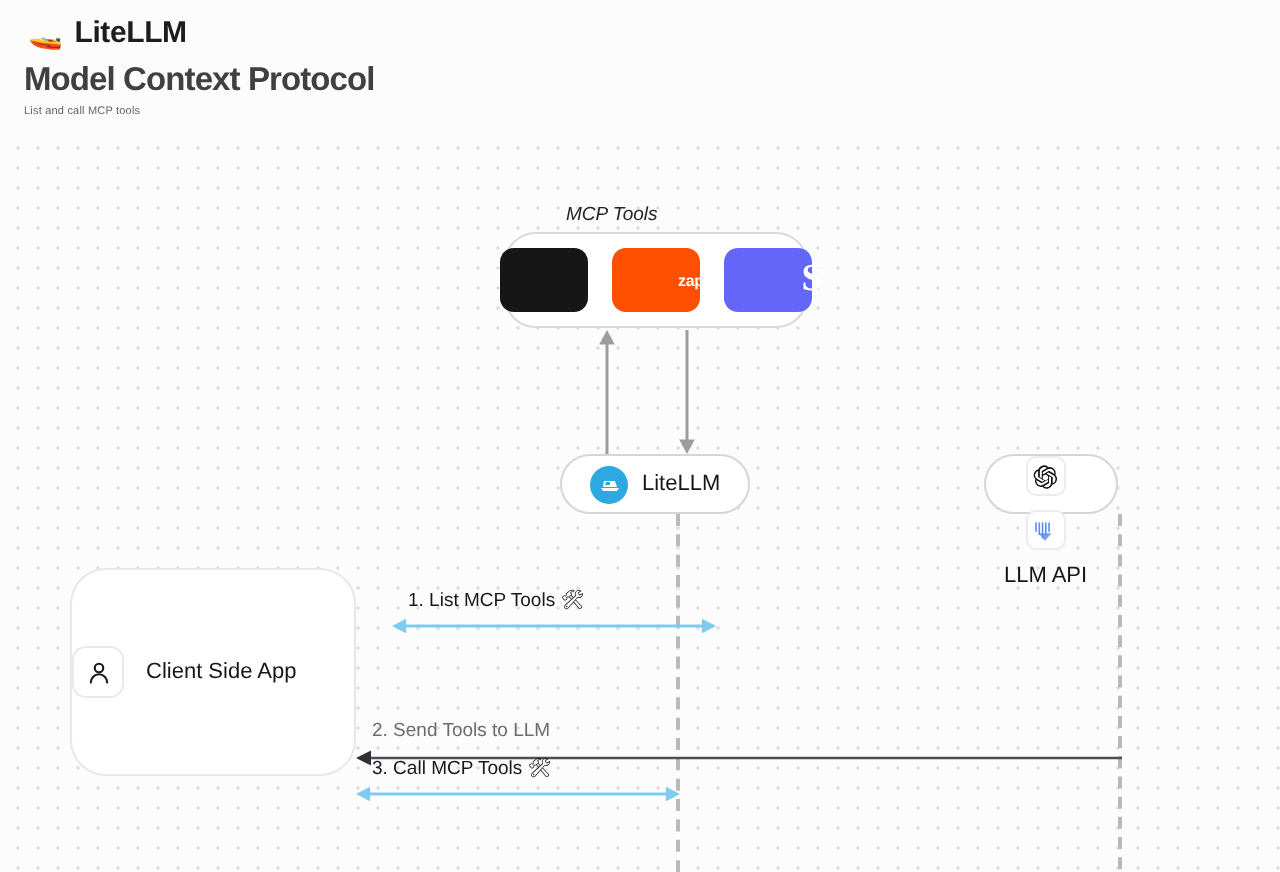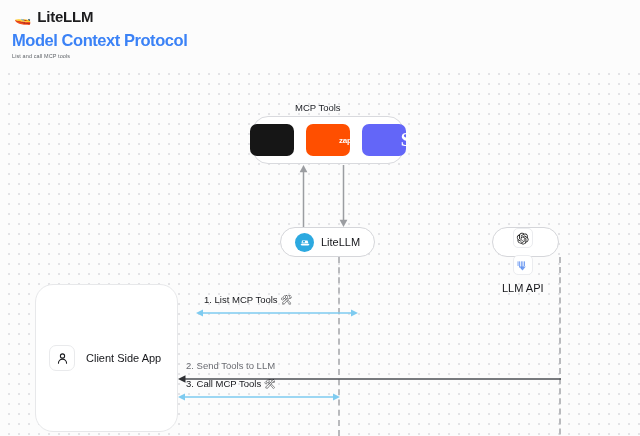--- a/index.html
+++ b/index.html
@@ -13,40 +13,40 @@
 
   
   .brand {
     position: absolute; left: 14px; top: 8px;
     display: flex; align-items: center; gap: 6px;
     font-size: 15px; font-weight: 600; color: #1d1d1f; letter-spacing: -.2px;
   }
   .brand-logo { font-size: 14px; line-height: 1; }
   .page-title {
     position: absolute; left: 12px; top: 31px;
-    font-size: 16.5px; font-weight: 700; color: #3b82f6; letter-spacing: -.45px;
+    font-size: 16.5px; font-weight: 700; color: #404040; letter-spacing: -.45px;
   }
   .page-sub {
     position: absolute; left: 12px; top: 53px;
     font-size: 5.5px; color: #5f6368; letter-spacing: .1px;
   }
 
   
   .canvas {
     position: absolute; left: 0; top: 66px; width: 640px; height: 370px;
     background-color: #fcfcfc;
     background-image: radial-gradient(#e3e3e6 0.9px, transparent 0.9px);
     background-size: 10px 10px;
     background-position: 4px 3px;
   }
 
   
   .mcp-label {
-    position: absolute; left: 295px; top: 36px;
-    font-size: 9.5px; color: #22242a; font-weight: 500;
+    position: absolute; left: 283px; top: 36px;
+    font-size: 9.5px; color: #22242a; font-weight: 500; font-style: italic;
   }
   .mcp-box {
     position: absolute; left: 252px; top: 50px; width: 152px; height: 48px;
     border: 1.2px solid #d9dade; border-radius: 16px; background: #ffffff;
     display: flex; align-items: center; justify-content: center; gap: 12px;
   }
   .tool-icon {
     width: 32px; height: 32px; border-radius: 7px;
     display: flex; align-items: center; justify-content: center;
     font-weight: 800; flex: none; padding-left: 44px;
@@ -85,23 +85,23 @@
   .lifeline-llmapi  { left: 559px; top: 191px; height: 218px; }
 
   
   .v-arrow { position: absolute; width: 9px; }
   .v-arrow svg { display: block; }
   .v-arrow-up   { left: 299px; top: 99px; }
   .v-arrow-down { left: 339px; top: 99px; }
 
   
   .client-box {
-    position: absolute; left: 35px; top: 218px; width: 143px; height: 148px;
+    position: absolute; left: 35px; top: 218px; width: 143px; height: 104px;
     background: #ffffff; border: 1px solid #e7e8ea; border-radius: 18px;
-    display: flex; align-items: center; gap: 11px; padding-left: 13px;
+    display: flex; align-items: center; gap: 11px; 
   }
   .person-chip {
     width: 26px; height: 26px; border-radius: 7px; background: #fff;
     border: 1px solid #e9eaec; display: flex; align-items: center; justify-content: center; flex: none;
   }
   .client-label { font-size: 11px; color: #16171b; }
 
   
   .msg { position: absolute; height: 26px; }
   .msg-text {

